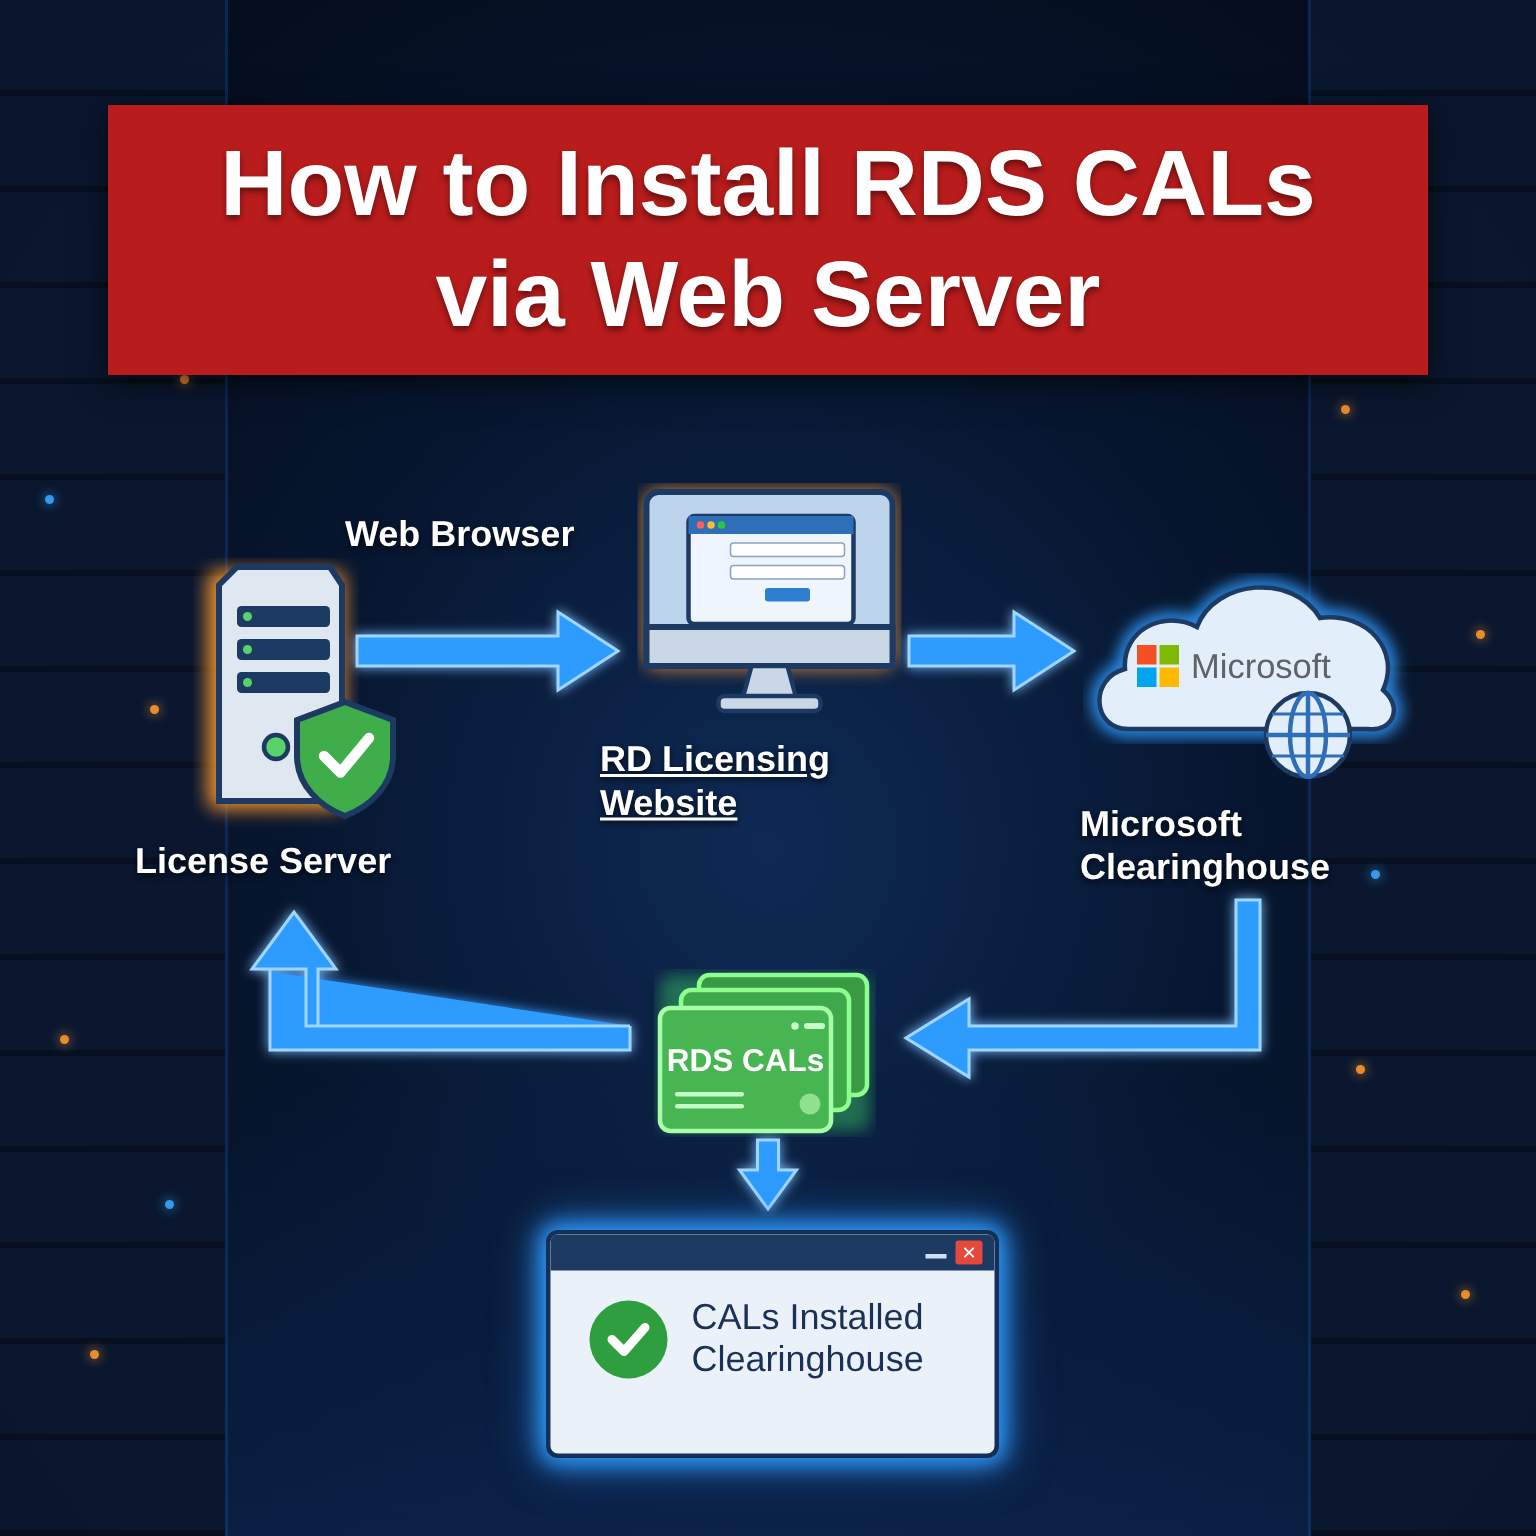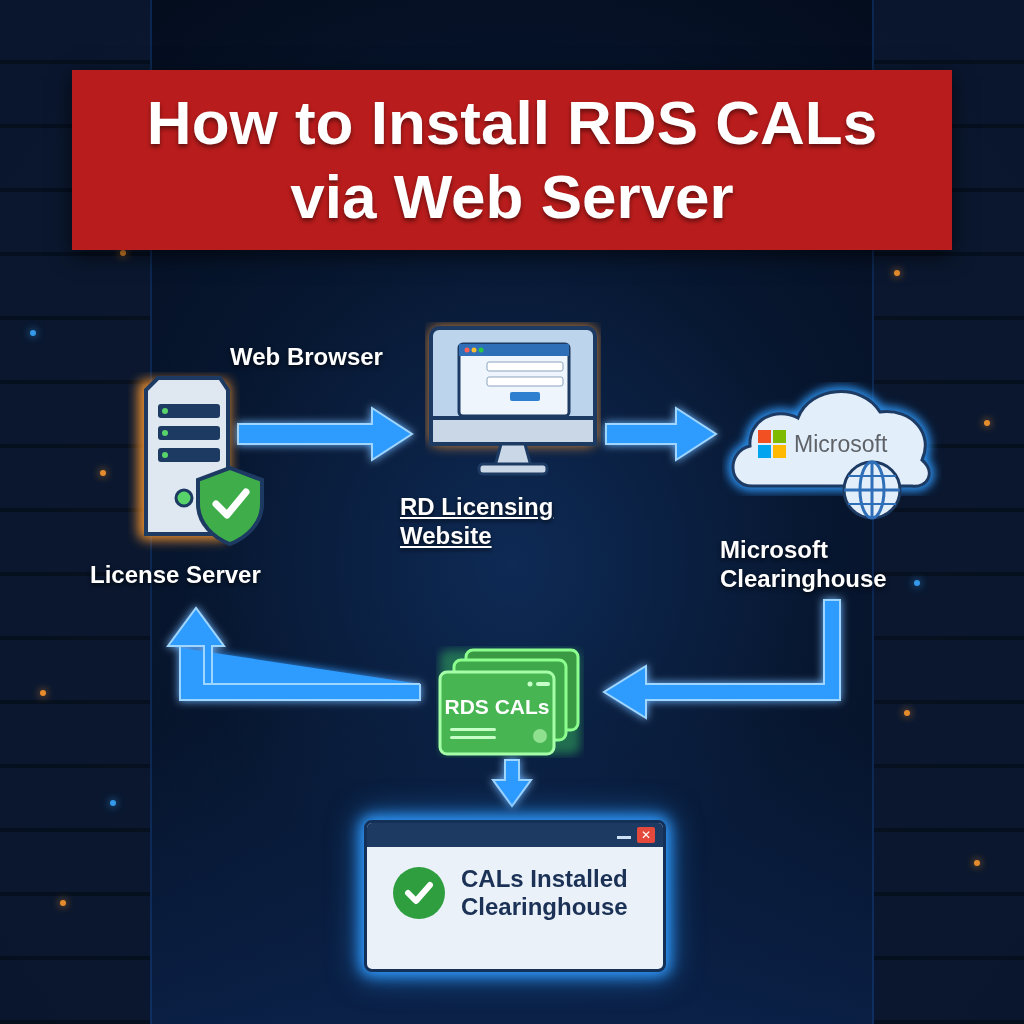--- a/index.html
+++ b/index.html
@@ -36,21 +36,21 @@
   .cards { position:absolute; left:436px; top:646px; width:148px; height:112px; }
   .dialog { position:absolute; left:364px; top:820px; width:296px; height:146px;
     background:#eaf1f9; border:3px solid #153057; border-radius:8px;
     box-shadow:0 0 14px 4px #2f9bff, 0 0 30px 6px rgba(47,155,255,.5); overflow:hidden; }
   .dialog .bar { height:24px; background:#1d3a63; position:relative; }
   .dialog .min { position:absolute; right:32px; top:13px; width:14px; height:3px; background:#cfe0f5; }
   .dialog .close { position:absolute; right:8px; top:4px; width:18px; height:16px; background:#e4493b; border-radius:2px;
     color:#fff; font-size:12px; line-height:16px; text-align:center; }
   .dialog .body { display:flex; align-items:center; padding:18px 0 0 26px; }
   .dialog .check { width:52px; height:52px; border-radius:50%; background:#2e9e3f; display:flex; align-items:center; justify-content:center; margin-right:16px; }
-  .dialog .msg { color:#1b3256; font-weight:bold; font-size:24px; line-height:28px; }
+  .dialog .msg { color:#1b3256; font-weight:normal; font-size:24px; line-height:28px; }
 </style>
 </head>
 <body>
 
 <div class="rack left">
   <span class="led" style="left:110px;top:100px"></span>
     <span class="led" style="left:120px;top:250px"></span>
   <span class="led b" style="left:30px;top:330px"></span>
     <span class="led" style="left:100px;top:470px"></span>
   <span class="led" style="left:40px;top:690px"></span>

